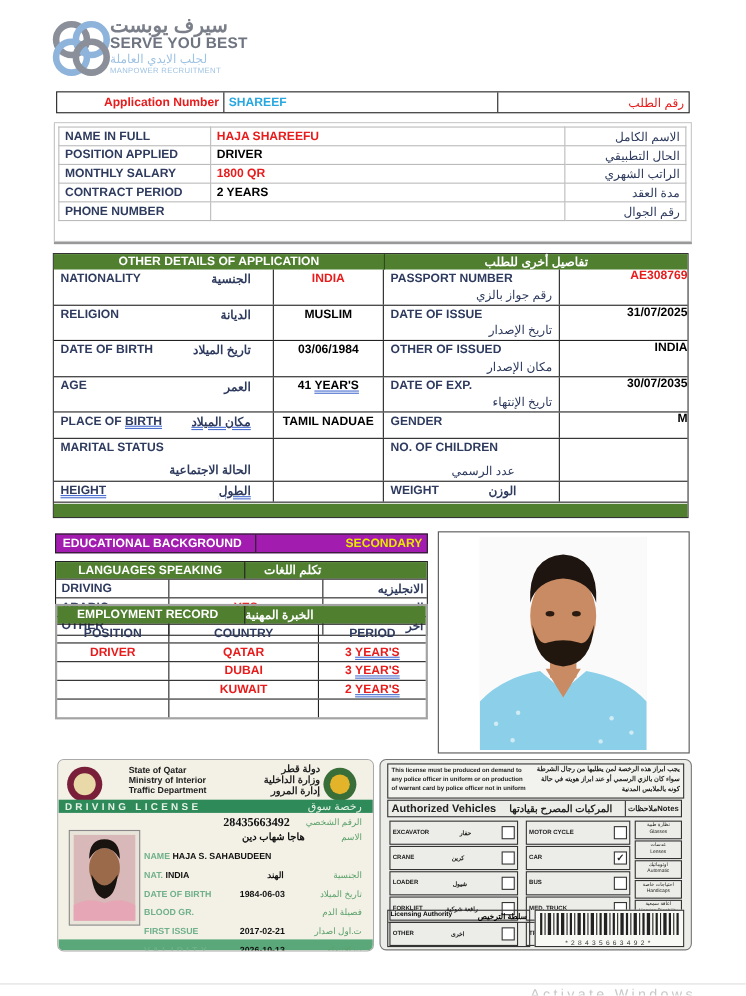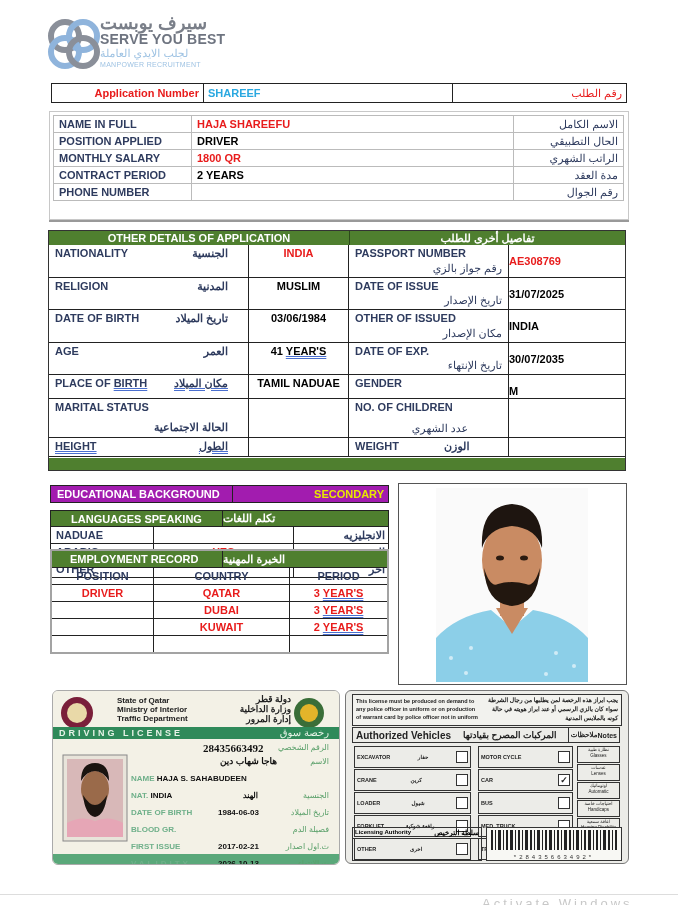--- a/index.html
+++ b/index.html
@@ -40,35 +40,35 @@
   .od-head div { display:flex; align-items:center; justify-content:center; height:100%; }
   .od-head .h1 { width:300px; border-right:1px solid #2c4a1a; }
   .od-head .h2 { flex:1; direction:rtl; }
   .od-foot { position:absolute; left:0; bottom:0; width:576px; height:12px; background:#4f7f2f; }
   .od-grid { position:absolute; left:0; top:14px; width:576px; }
   .od-row { display:flex; border-bottom:1px solid #222; font-size:11px; box-sizing:border-box; }
   .od-row > div { box-sizing:border-box; position:relative; }
   .od-row .lk { width:200px; border-right:1px solid #222; padding:2px 6px; }
   .od-row .lv { width:100px; border-right:1px solid #222; text-align:center; padding-top:2px; }
   .od-row .rk { width:160px; border-right:1px solid #222; padding:2px 6px; }
-  .od-row .rv { flex:1; text-align:left; padding-top:10px; }
+  .od-row .rv { flex:1; text-align:right; padding-top:0; }
   .lk .ark { position:absolute; right:20px; top:2px; direction:rtl; }
   .lk .ark2 { position:absolute; right:20px; bottom:3px; direction:rtl; }
   .rk .ark2 { position:absolute; right:6px; bottom:2px; direction:rtl; }
   .rk .arkw { position:absolute; left:95px; top:2px; direction:rtl; }
 
   
   .edu { left:50px; top:485px; width:337px; height:16px; border:1px solid #222; background:#a21caf; color:#fff; display:flex; font-size:11px; font-weight:bold; }
   .edu div { display:flex; align-items:center; height:100%; box-sizing:border-box; }
   .edu .e1 { width:182px; padding-left:6px; border-right:1px solid #222; }
   .edu .e2 { flex:1; justify-content:flex-end; padding-right:4px; color:#e8e800; }
 
   
   .lang { left:50px; top:510px; width:337px; border:1px solid #222; font-size:11px; }
-  .lang-head { height:15px; background:#4f7f2f; color:#fff; font-weight:bold; display:flex; }
+  .lang-head { height:15px; background:#4f7f2f; color:#fff; font-weight:bold; display:flex;gap:17px; }
   .lang-head div { display:flex; align-items:center; height:100%; box-sizing:border-box; }
   .lang-head .l1 { width:172px; justify-content:center; border-right:1px solid #222; }
   .lang-head .l2 { flex:1; justify-content:flex-end; padding-right:4px; direction:rtl; }
   .lang-row { display:flex; height:16px; border-top:1px solid #222; }
   .lang-row div { display:flex; align-items:center; height:100%; box-sizing:border-box; }
   .lang-row .k { width:103px; padding-left:5px; border-right:1px solid #222; }
   .lang-row .v { width:140px; justify-content:center; border-right:1px solid #222; }
   .lang-row .a { flex:1; justify-content:flex-end; padding-right:3px; }
 
   
@@ -158,21 +158,21 @@
   <div class="od-grid">
 
     <div class="od-row" style="height:33px">
       <div class="lk b navy"><span>NATIONALITY</span><span class="ark">الجنسية</span></div>
       <div class="lv b red">INDIA</div>
       <div class="rk b navy"><span>PASSPORT NUMBER</span><span class="ark2" style="font-weight:normal">رقم جواز بالزي</span></div>
       <div class="rv b red">AE308769</div>
     </div>
 
     <div class="od-row" style="height:32px">
-      <div class="lk b navy"><span>RELIGION</span><span class="ark">المدنية</span></div>
+      <div class="lk b navy"><span>RELIGION</span><span class="ark">الديانة</span></div>
       <div class="lv b">MUSLIM</div>
       <div class="rk b navy"><span>DATE OF ISSUE</span><span class="ark2" style="font-weight:normal">تاريخ الإصدار</span></div>
       <div class="rv b">31/07/2025</div>
     </div>
 
     <div class="od-row" style="height:33px">
       <div class="lk b navy"><span>DATE OF BIRTH</span><span class="ark">تاريخ الميلاد</span></div>
       <div class="lv b">03/06/1984</div>
       <div class="rk b navy"><span>OTHER OF ISSUED</span><span class="ark2" style="font-weight:normal">مكان الإصدار</span></div>
       <div class="rv b">INDIA</div>
@@ -188,21 +188,21 @@
     <div class="od-row" style="height:24px">
       <div class="lk b navy"><span><span>PLACE OF </span><span class="ul">BIRTH</span></span><span class="ark ul">مكان الميلاد</span></div>
       <div class="lv b">TAMIL NADUAE</div>
       <div class="rk b navy"><span>GENDER</span></div>
       <div class="rv b">M</div>
     </div>
 
     <div class="od-row" style="height:39px">
       <div class="lk b navy"><span>MARITAL STATUS</span><span class="ark2">الحالة الاجتماعية</span></div>
       <div class="lv b"></div>
-      <div class="rk b navy"><span>NO. OF CHILDREN</span><span class="ark2" style="right:40px;font-weight:normal">عدد الشهري</span></div>
+      <div class="rk b navy"><span>NO. OF CHILDREN</span><span class="ark2" style="right:40px;font-weight:normal">عدد الرسمي</span></div>
       <div class="rv b"></div>
     </div>
 
     <div class="od-row" style="height:19px">
       <div class="lk b navy"><span class="ul">HEIGHT</span><span class="ark ul">الطول</span></div>
       <div class="lv b"></div>
       <div class="rk b navy"><span>WEIGHT</span><span class="arkw">الوزن</span></div>
       <div class="rv b"></div>
     </div>
   </div>
@@ -213,21 +213,21 @@
   <div class="e1">EDUCATIONAL BACKGROUND</div>
   <div class="e2">SECONDARY</div>
 </div>
 
 <div class="abs lang">
   <div class="lang-head">
     <div class="l1">LANGUAGES SPEAKING</div>
     <div class="l2">تكلم اللغات</div>
   </div>
   <div class="lang-row">
-    <div class="k b navy">NADUAE</div>
+    <div class="k b navy">DRIVING</div>
     <div class="v b red"></div>
     <div class="a b navy">الانجليزيه</div>
   </div>
   <div class="lang-row">
     <div class="k b navy">ARABIC</div>
     <div class="v b red">YES</div>
     <div class="a b navy">العربيه</div>
   </div>
   <div class="lang-row">
     <div class="k b navy">OTHER</div>

